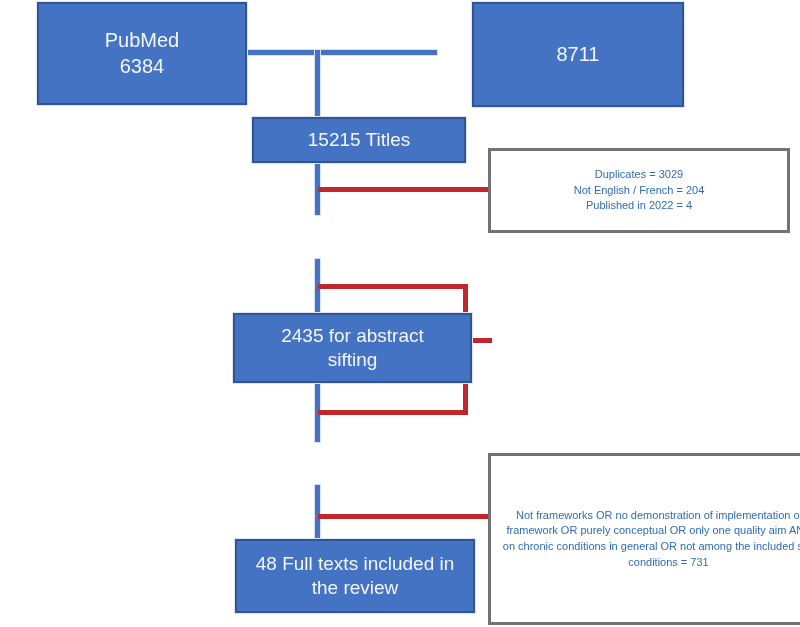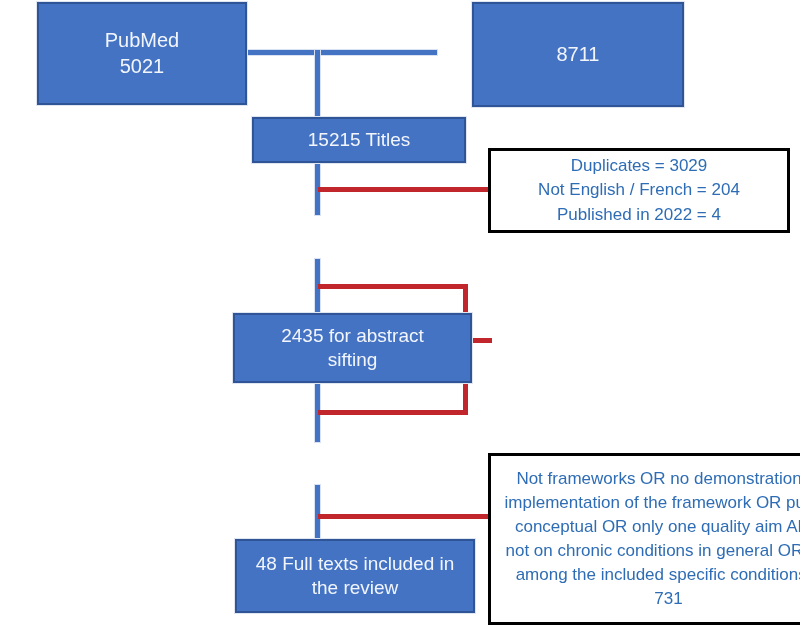--- a/index.html
+++ b/index.html
@@ -28,28 +28,28 @@
     margin-left: 35px;
   }
   .src-name, .src-count { display: block; font-size: 20px; }
   .stage-label { font-size: 19px; }
   .stage-abstract .stage-label { max-width: 168px; }
   .stage-included .stage-label { max-width: 210px; }
   
   .redbox {
     position: absolute;
     background: #ffffff;
-    border: 3px solid #000000;
+    border: 3px solid #737373;
     box-sizing: border-box;
     display: flex;
     align-items: center;
     justify-content: center;
     text-align: center;
     color: #2e6db5;
-    font-size: 17px;
+    font-size: 11px;
     line-height: 1.42;
     padding: 6px 10px;
   }
   .redbox .exclusion-text { white-space: pre-line; }
   
   .conn { position: absolute; }
   .conn.blue { background: #4573c4; box-shadow: 0 0 0 1px #d9e2f3; }
   .conn.red  { background: #c0262c; }
 </style>
 </head>
@@ -66,21 +66,21 @@
 
   <div class="conn red" style="left:318px; top:187px; width:170px; height:5px;"></div>
   <div class="conn red" style="left:318px; top:284px; width:150px; height:5px;"></div>
   <div class="conn red" style="left:463px; top:284px; width:5px; height:131px;"></div>
   <div class="conn red" style="left:318px; top:410px; width:150px; height:5px;"></div>
   <div class="conn red" style="left:468px; top:338px; width:24px; height:5px;"></div>
   <div class="conn red" style="left:318px; top:514px; width:170px; height:5px;"></div>
 
   <div class="bluebox" style="left:2px; top:2px; width:210px; height:103px;">
     <span class="src-name">PubMed</span>
-    <span class="src-count">5021</span>
+    <span class="src-count">6384</span>
   </div>
   <div class="bluebox" style="left:437px; top:2px; width:212px; height:105px;">
     <span class="src-count">8711</span>
   </div>
 
   <div class="bluebox" style="left:217px; top:117px; width:214px; height:46px;">
     <span class="stage-label">15215 Titles</span>
   </div>
   <div class="bluebox stage-abstract" style="left:198px; top:313px; width:239px; height:70px;">
     <span class="stage-label">2435 for abstract sifting</span>

